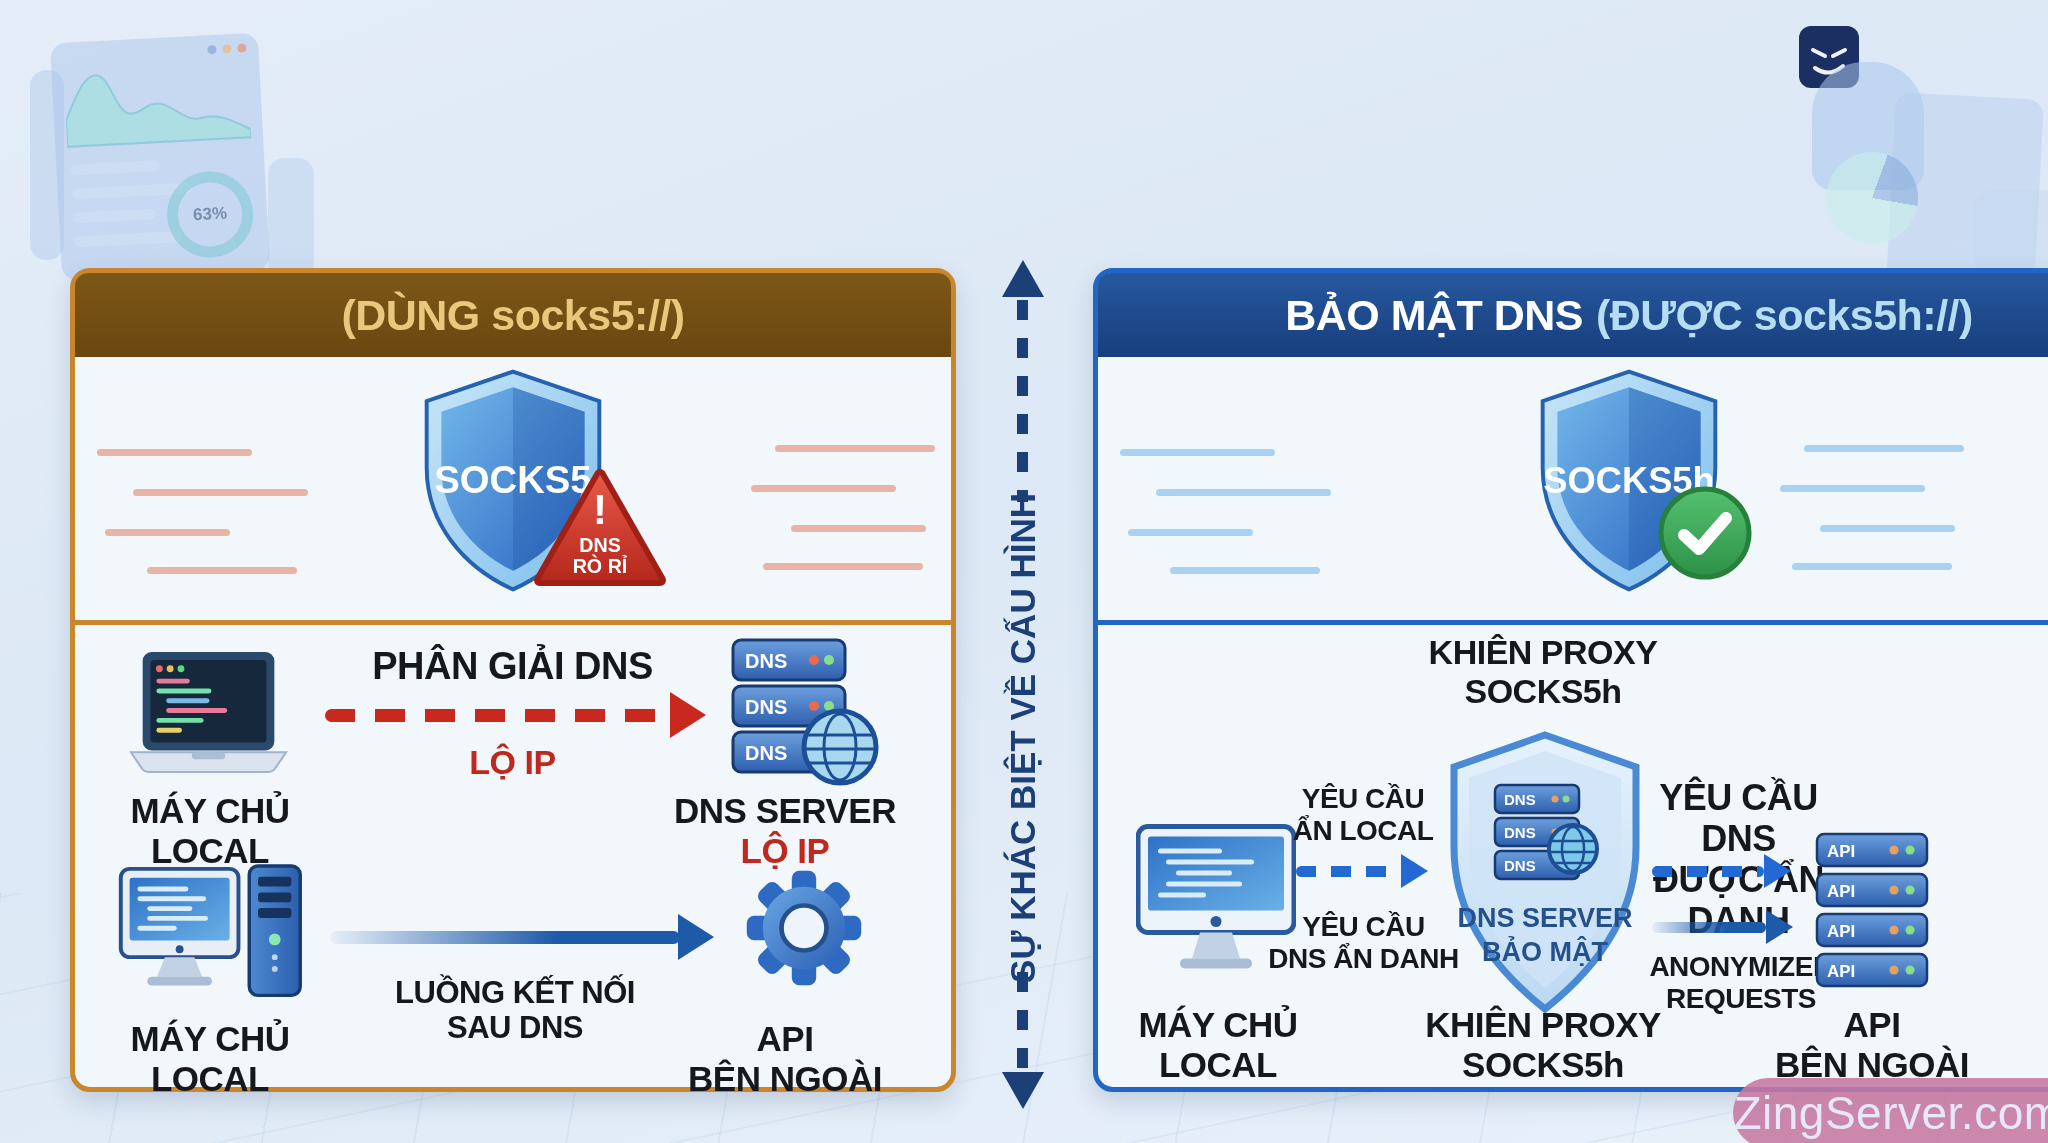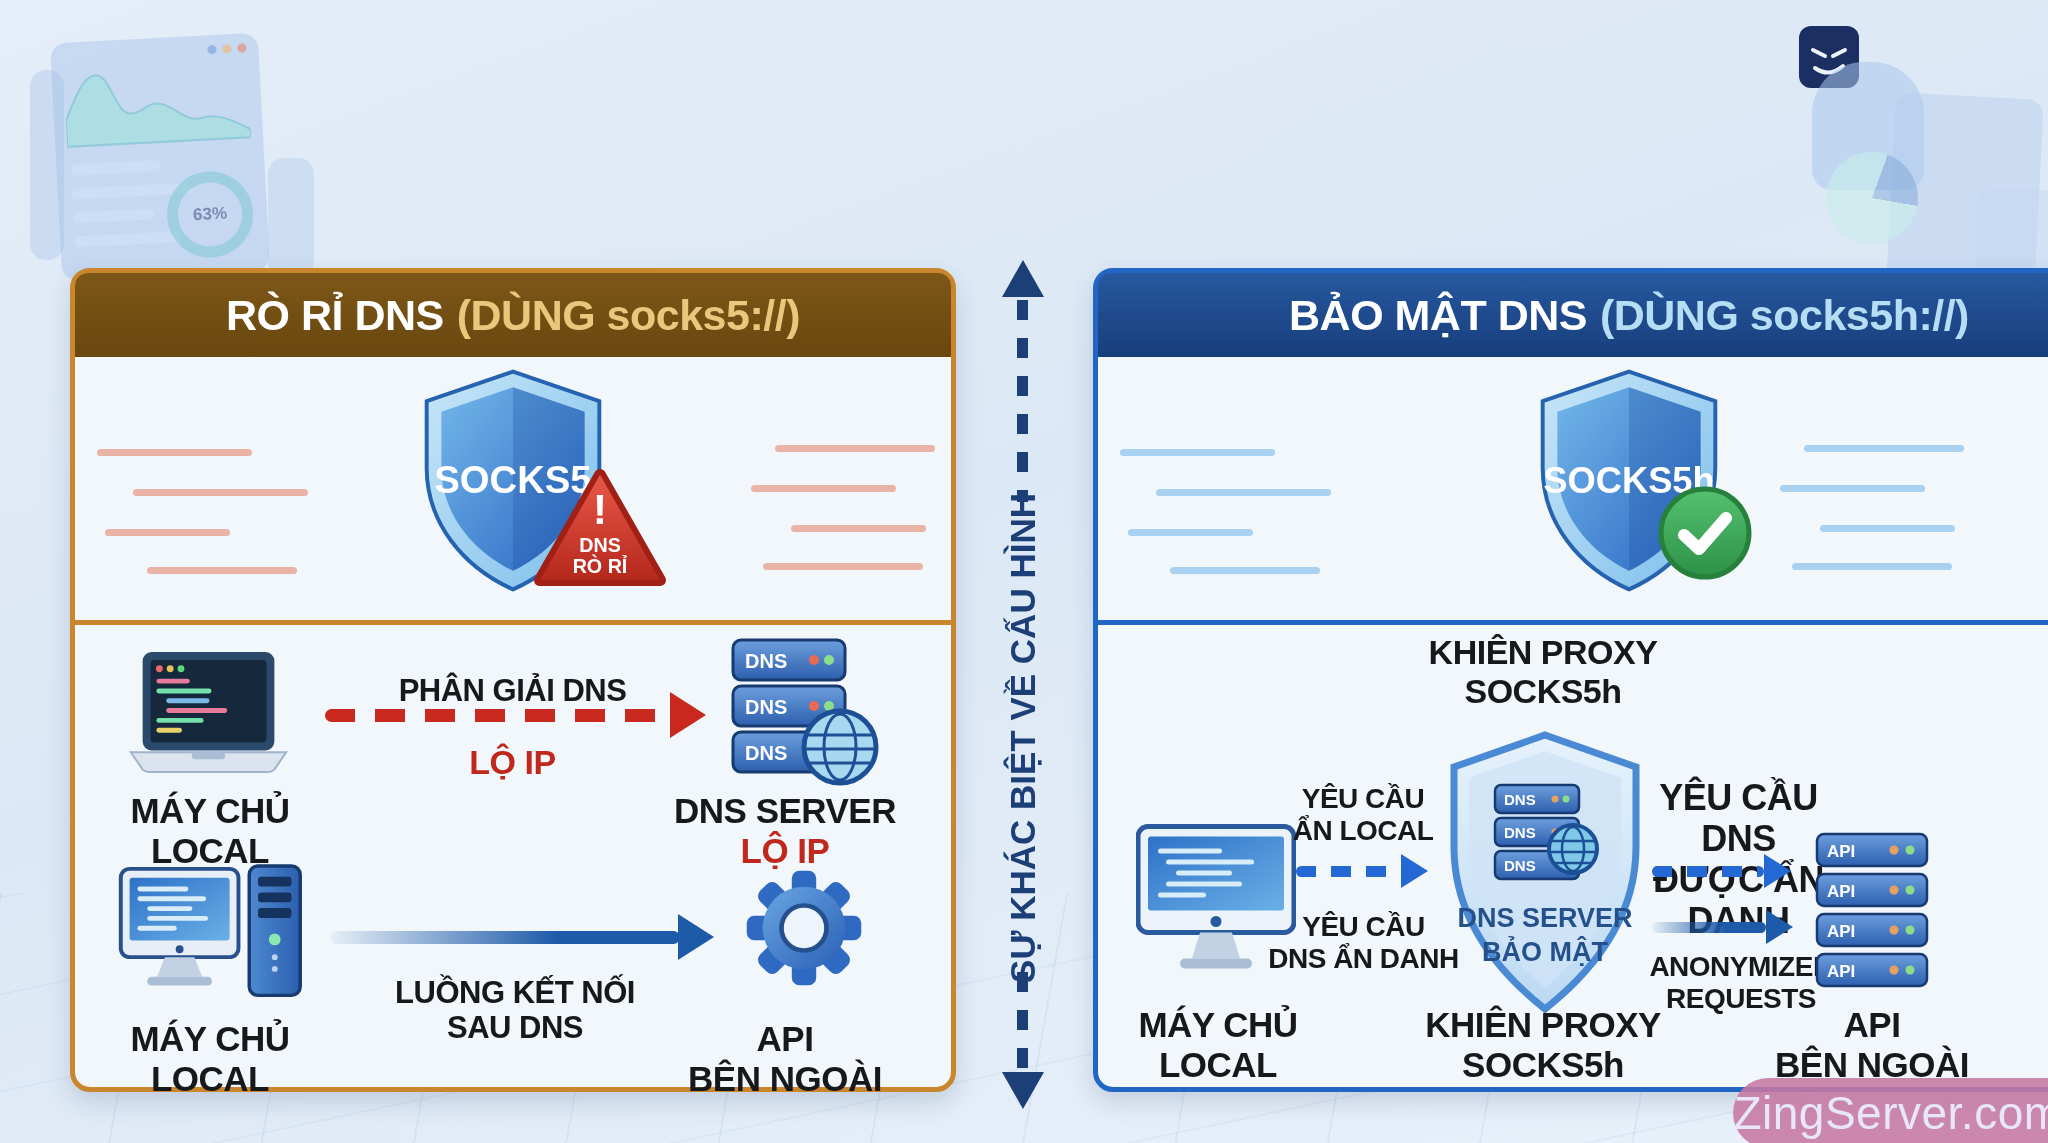--- a/index.html
+++ b/index.html
@@ -157,21 +157,20 @@
     </svg>
   </div>
   <div class="ghost-head" style="left:1812px;top:62px;width:112px;height:128px;border-radius:52px 52px 20px 20px;"></div>
   <div class="decor-card" style="left:1890px;top:96px;width:148px;height:232px;transform:rotate(3deg);background:rgba(178,202,238,.42);"></div>
   <div class="decor-card" style="left:1975px;top:190px;width:100px;height:210px;background:rgba(195,215,242,.45);"></div>
   <div class="decor-pie" style="left:1826px;top:152px;width:92px;height:92px;"></div>
 
 
   <div class="panel panel-left">
     <div class="panel-header">
-      <span class="hdr-main">RÒ RỈ DNS</span>
       <span class="hdr-paren">(DÙNG socks5://)</span>
     </div>
 
     <div class="sec-shield">
       <div class="sline" style="left:22px;top:92px;width:155px"></div>
       <div class="sline" style="left:58px;top:132px;width:175px"></div>
       <div class="sline" style="left:30px;top:172px;width:125px"></div>
       <div class="sline" style="left:72px;top:210px;width:150px"></div>
       <div class="sline" style="left:700px;top:88px;width:160px"></div>
       <div class="sline" style="left:676px;top:128px;width:145px"></div>
@@ -211,21 +210,21 @@
         <rect x="34" y="73" width="48" height="5" rx="2.5" fill="#74e0aa"></rect>
         <rect x="34" y="83" width="26" height="5" rx="2.5" fill="#e8d06a"></rect>
         <path d="M8 108 H166 L155 124 Q153 128 146 128 H28 Q21 128 19 124 Z" fill="#dbe4ee" stroke="#9fb4cc" stroke-width="2"></path>
         <rect x="70" y="108" width="34" height="7" rx="3.5" fill="#aabdd4"></rect>
       </svg>
       <div class="lbl" style="left:10px;top:166px;width:250px;font-size:35px">
         <span>MÁY CHỦ</span>
         <span>LOCAL</span>
       </div>
 
-      <div class="lbl" style="left:245px;top:48px;width:385px;font-size:31px">
+      <div class="lbl" style="left:245px;top:20px;width:385px;font-size:38px">
         <span>PHÂN GIẢI DNS</span>
       </div>
       <div class="dash-h" style="left:250px;top:84px;width:345px"></div>
       <div class="head-r red" style="left:595px;top:67px"></div>
       <div class="lbl red" style="left:245px;top:118px;width:385px;font-size:34px">
         <span>LỘ IP</span>
       </div>
 
       <svg class="icon" style="left:655px;top:12px" width="150" height="152" viewBox="0 0 150 152">
         <g>
@@ -308,21 +307,21 @@
 
   <div class="tri-up" style="left:1002px;top:260px"></div>
   <div class="vdash" style="left:1017px;top:300px;height:202px"></div>
   <div class="vlabel">SỰ KHÁC BIỆT VỀ CẤU HÌNH</div>
   <div class="vdash" style="left:1017px;top:972px;height:98px"></div>
   <div class="tri-down" style="left:1002px;top:1072px"></div>
 
   <div class="panel panel-right">
     <div class="panel-header">
       <span class="hdr-main">BẢO MẬT DNS</span>
-      <span class="hdr-paren">(DÙNG socks5h://)</span>
+      <span class="hdr-paren">(ĐƯỢC socks5h://)</span>
     </div>
 
     <div class="sec-shield">
       <div class="sline" style="left:22px;top:92px;width:155px"></div>
       <div class="sline" style="left:58px;top:132px;width:175px"></div>
       <div class="sline" style="left:30px;top:172px;width:125px"></div>
       <div class="sline" style="left:72px;top:210px;width:150px"></div>
       <div class="sline" style="left:706px;top:88px;width:160px"></div>
       <div class="sline" style="left:682px;top:128px;width:145px"></div>
       <div class="sline" style="left:722px;top:168px;width:135px"></div>

